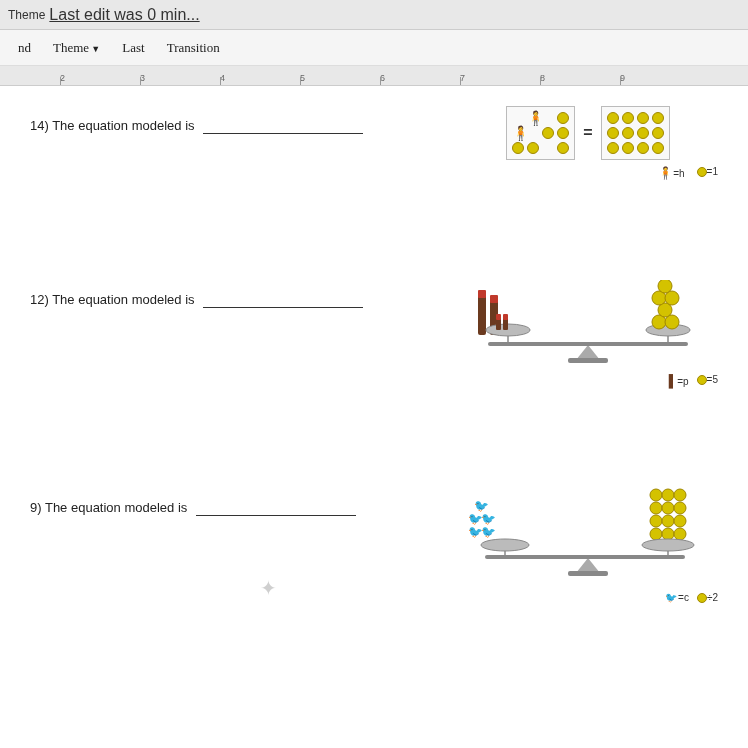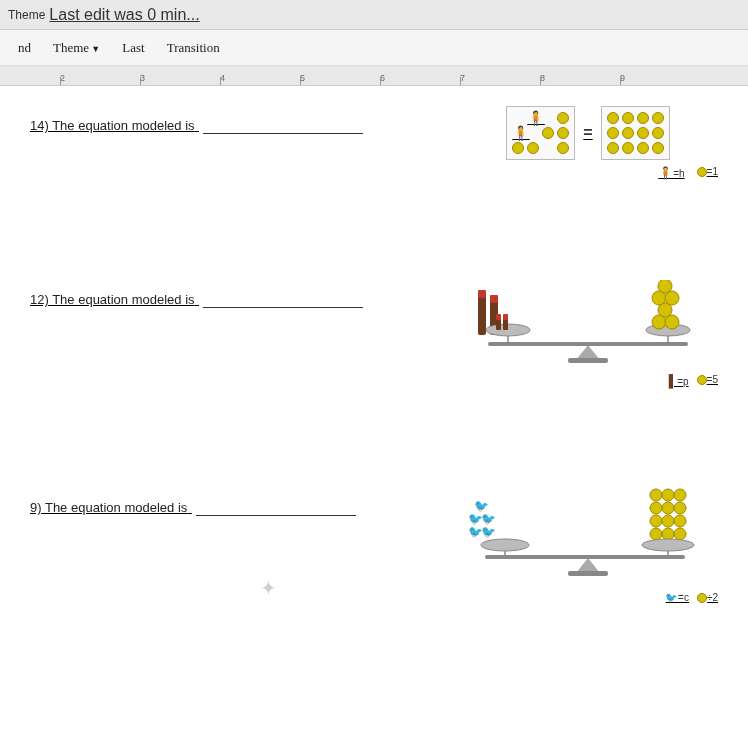--- a/index.html
+++ b/index.html
@@ -121,21 +121,20 @@
 
     .q-section {
       position: relative;
       margin-bottom: 10px;
     }
 
     .row-content {
       display: flex;
       align-items: flex-start;
       width: 100%;
-      text-decoration: underline;
     }
 
     .left-col {
       flex: 1;
       padding-top: 10px;
     }
 
     .right-col {
       width: 260px;
       display: flex;

